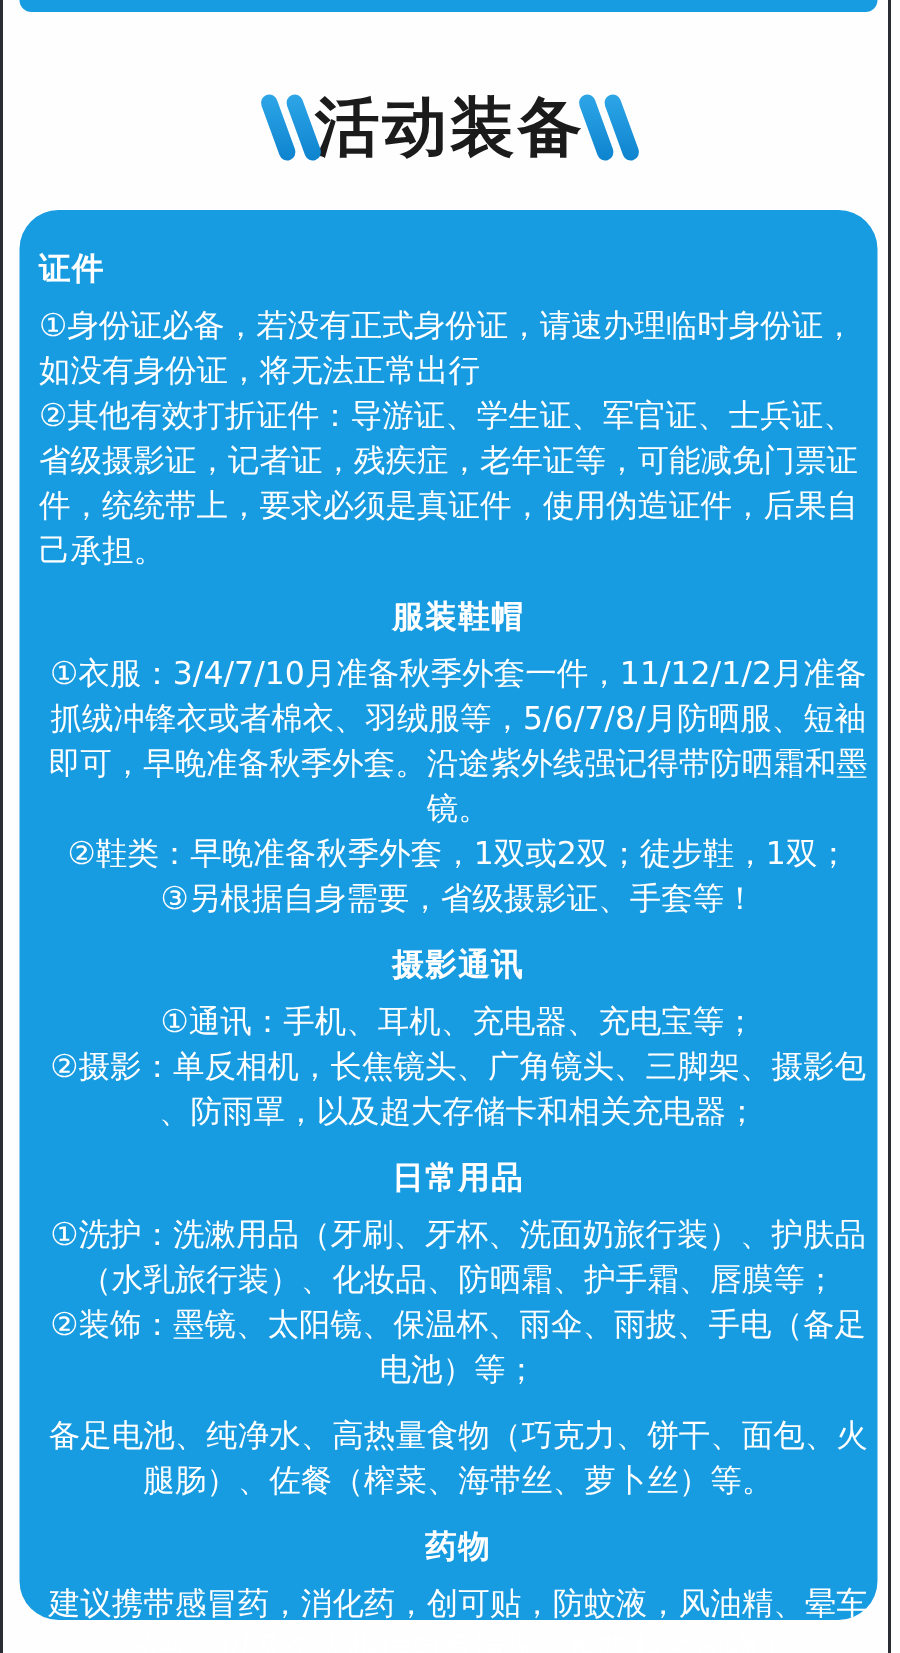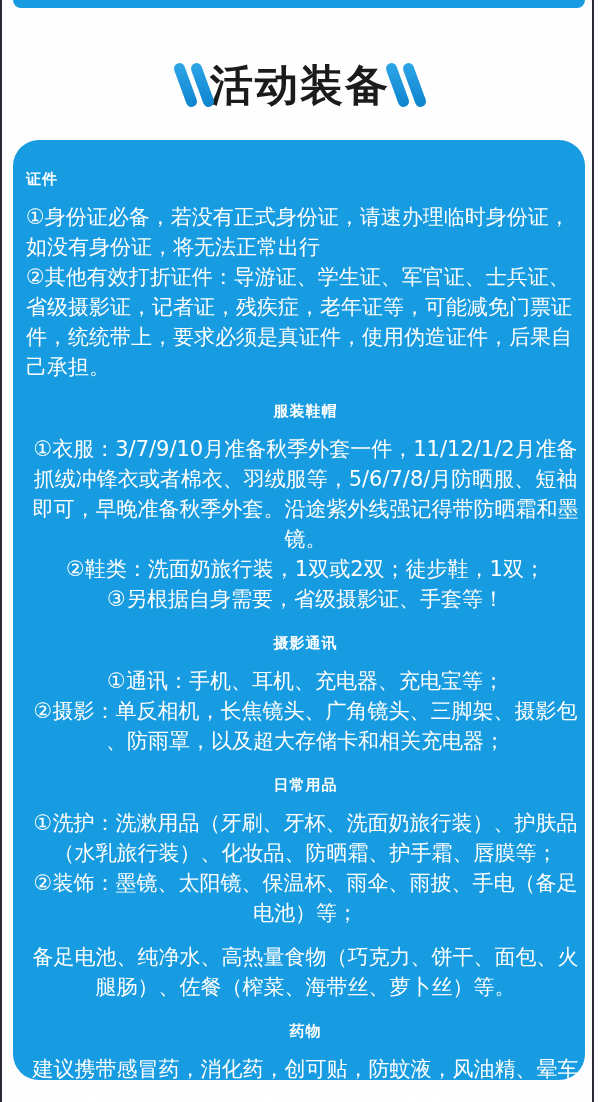--- a/index.html
+++ b/index.html
@@ -40,21 +40,21 @@
     position:absolute;top:140px;left:13px;
     width:572px;height:940px;box-sizing:border-box;
     background:var(--blue,#179be1);
     border-radius:26px;
     padding:24px 0 0 13px;
     color:var(--card-text,#ffffff);
   }
   .sec + .sec{margin-top:14px;text-align:center;}
   .sec-h{
     margin:0 0 8px 0;
-    font-size:15px;line-height:30px;font-weight:800;
+    font-size:21px;line-height:30px;font-weight:800;
     letter-spacing:1px;
   }
   .sec-p{
     margin:0;width:559px;
     font-size:21px;line-height:30px;font-weight:400;
     word-break:break-all;line-break:anywhere;
   }
 </style>
 </head>
 <body>
@@ -79,22 +79,22 @@
 
   <div class="card" id="card">
   <section class="sec">
     <h2 class="sec-h">证件</h2>
   <p class="sec-p">①身份证必备，若没有正式身份证，请速办理临时身份证，如没有身份证，将无法正常出行</p>
         <p class="sec-p">②其他有效打折证件：导游证、学生证、军官证、士兵证、省级摄影证，记者证，残疾症，老年证等，可能减免门票证件，统统带上，要求必须是真证件，使用伪造证件，后果自己承担。</p>
       </section>
 
   <section class="sec">
     <h2 class="sec-h">服装鞋帽</h2>
-  <p class="sec-p">①衣服：3/7/9/10月准备秋季外套一件，11/12/1/2月准备抓绒冲锋衣或者棉衣、羽绒服等，5/6/7/8/月防晒服、短袖即可，早晚准备秋季外套。沿途紫外线强记得带防晒霜和墨镜。</p>
-        <p class="sec-p">②鞋类：洗面奶旅行装，1双或2双；徒步鞋，1双；</p>
+  <p class="sec-p">①衣服：3/4/7/10月准备秋季外套一件，11/12/1/2月准备抓绒冲锋衣或者棉衣、羽绒服等，5/6/7/8/月防晒服、短袖即可，早晚准备秋季外套。沿途紫外线强记得带防晒霜和墨镜。</p>
+        <p class="sec-p">②鞋类：早晚准备秋季外套，1双或2双；徒步鞋，1双；</p>
         <p class="sec-p">③另根据自身需要，省级摄影证、手套等！</p>
       </section>
 
   <section class="sec">
     <h2 class="sec-h">摄影通讯</h2>
   <p class="sec-p">①通讯：手机、耳机、充电器、充电宝等；</p>
         <p class="sec-p">②摄影：单反相机，长焦镜头、广角镜头、三脚架、摄影包、防雨罩，以及超大存储卡和相关充电器；</p>
       </section>
 
   <section class="sec">

